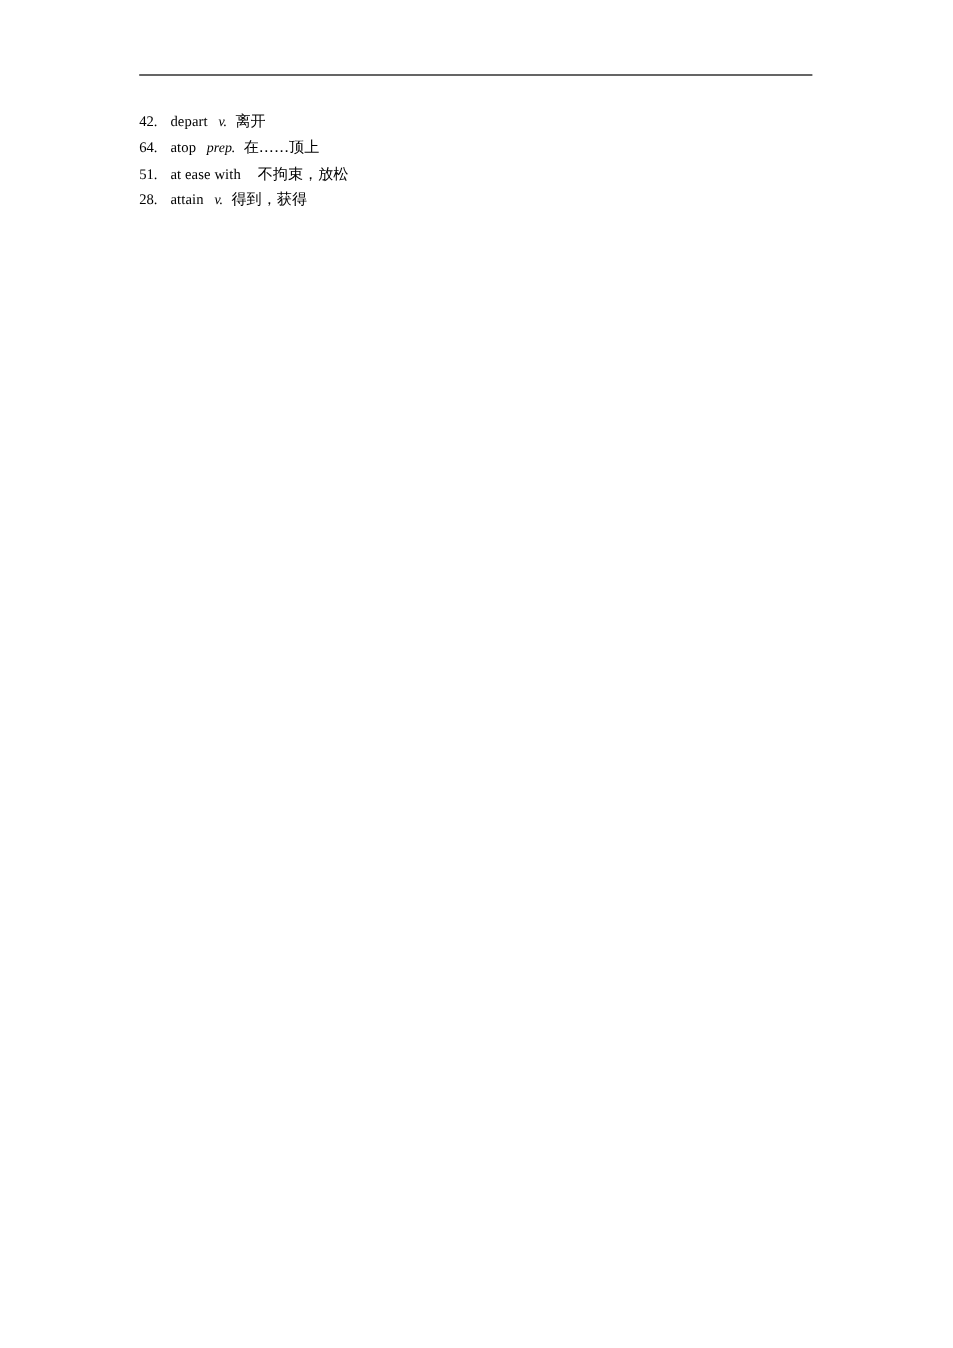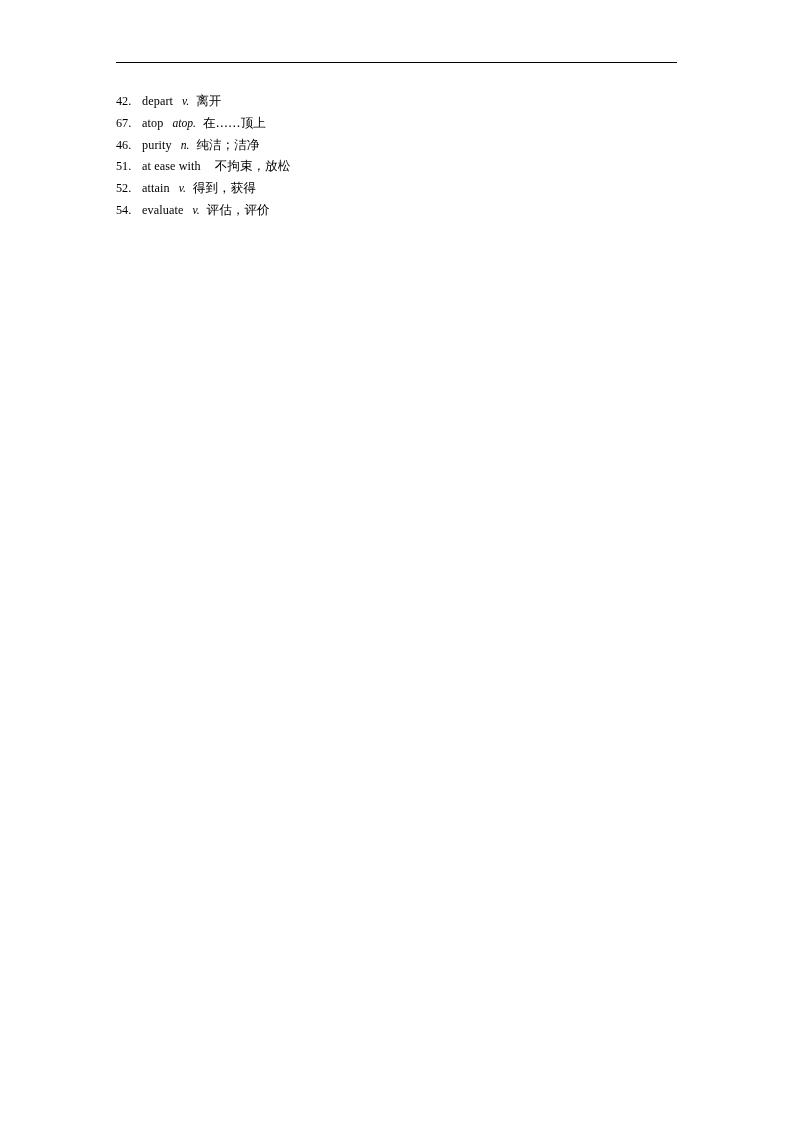--- a/index.html
+++ b/index.html
@@ -74,20 +74,18 @@
 </style>
 </head>
 <body>
 
 <div class="page">
 
   <div class="header-rule"></div>
 
   <ul class="vocab-list" id="vocab-list">
       <li class="vocab-item"><span class="v-num">42.</span><span class="v-word">depart</span><span class="v-pos">v.</span><span class="v-def">离开</span></li>
-      <li class="vocab-item"><span class="v-num">67.</span><span class="v-word">atop</span><span class="v-pos">atop.</span><span class="v-def">在……顶上</span></li>
-      <li class="vocab-item"><span class="v-num">46.</span><span class="v-word">purity</span><span class="v-pos">n.</span><span class="v-def">纯洁；洁净</span></li>
+      <li class="vocab-item"><span class="v-num">64.</span><span class="v-word">atop</span><span class="v-pos">prep.</span><span class="v-def">在……顶上</span></li>
       <li class="vocab-item v-gap-wide"><span class="v-num">51.</span><span class="v-word">at ease with</span><span class="v-pos empty"></span><span class="v-def">不拘束，放松</span></li>
-      <li class="vocab-item"><span class="v-num">52.</span><span class="v-word">attain</span><span class="v-pos">v.</span><span class="v-def">得到，获得</span></li>
-      <li class="vocab-item"><span class="v-num">54.</span><span class="v-word">evaluate</span><span class="v-pos">v.</span><span class="v-def">评估，评价</span></li>
+      <li class="vocab-item"><span class="v-num">28.</span><span class="v-word">attain</span><span class="v-pos">v.</span><span class="v-def">得到，获得</span></li>
     </ul>
 
 </div>
 
 </body></html>

